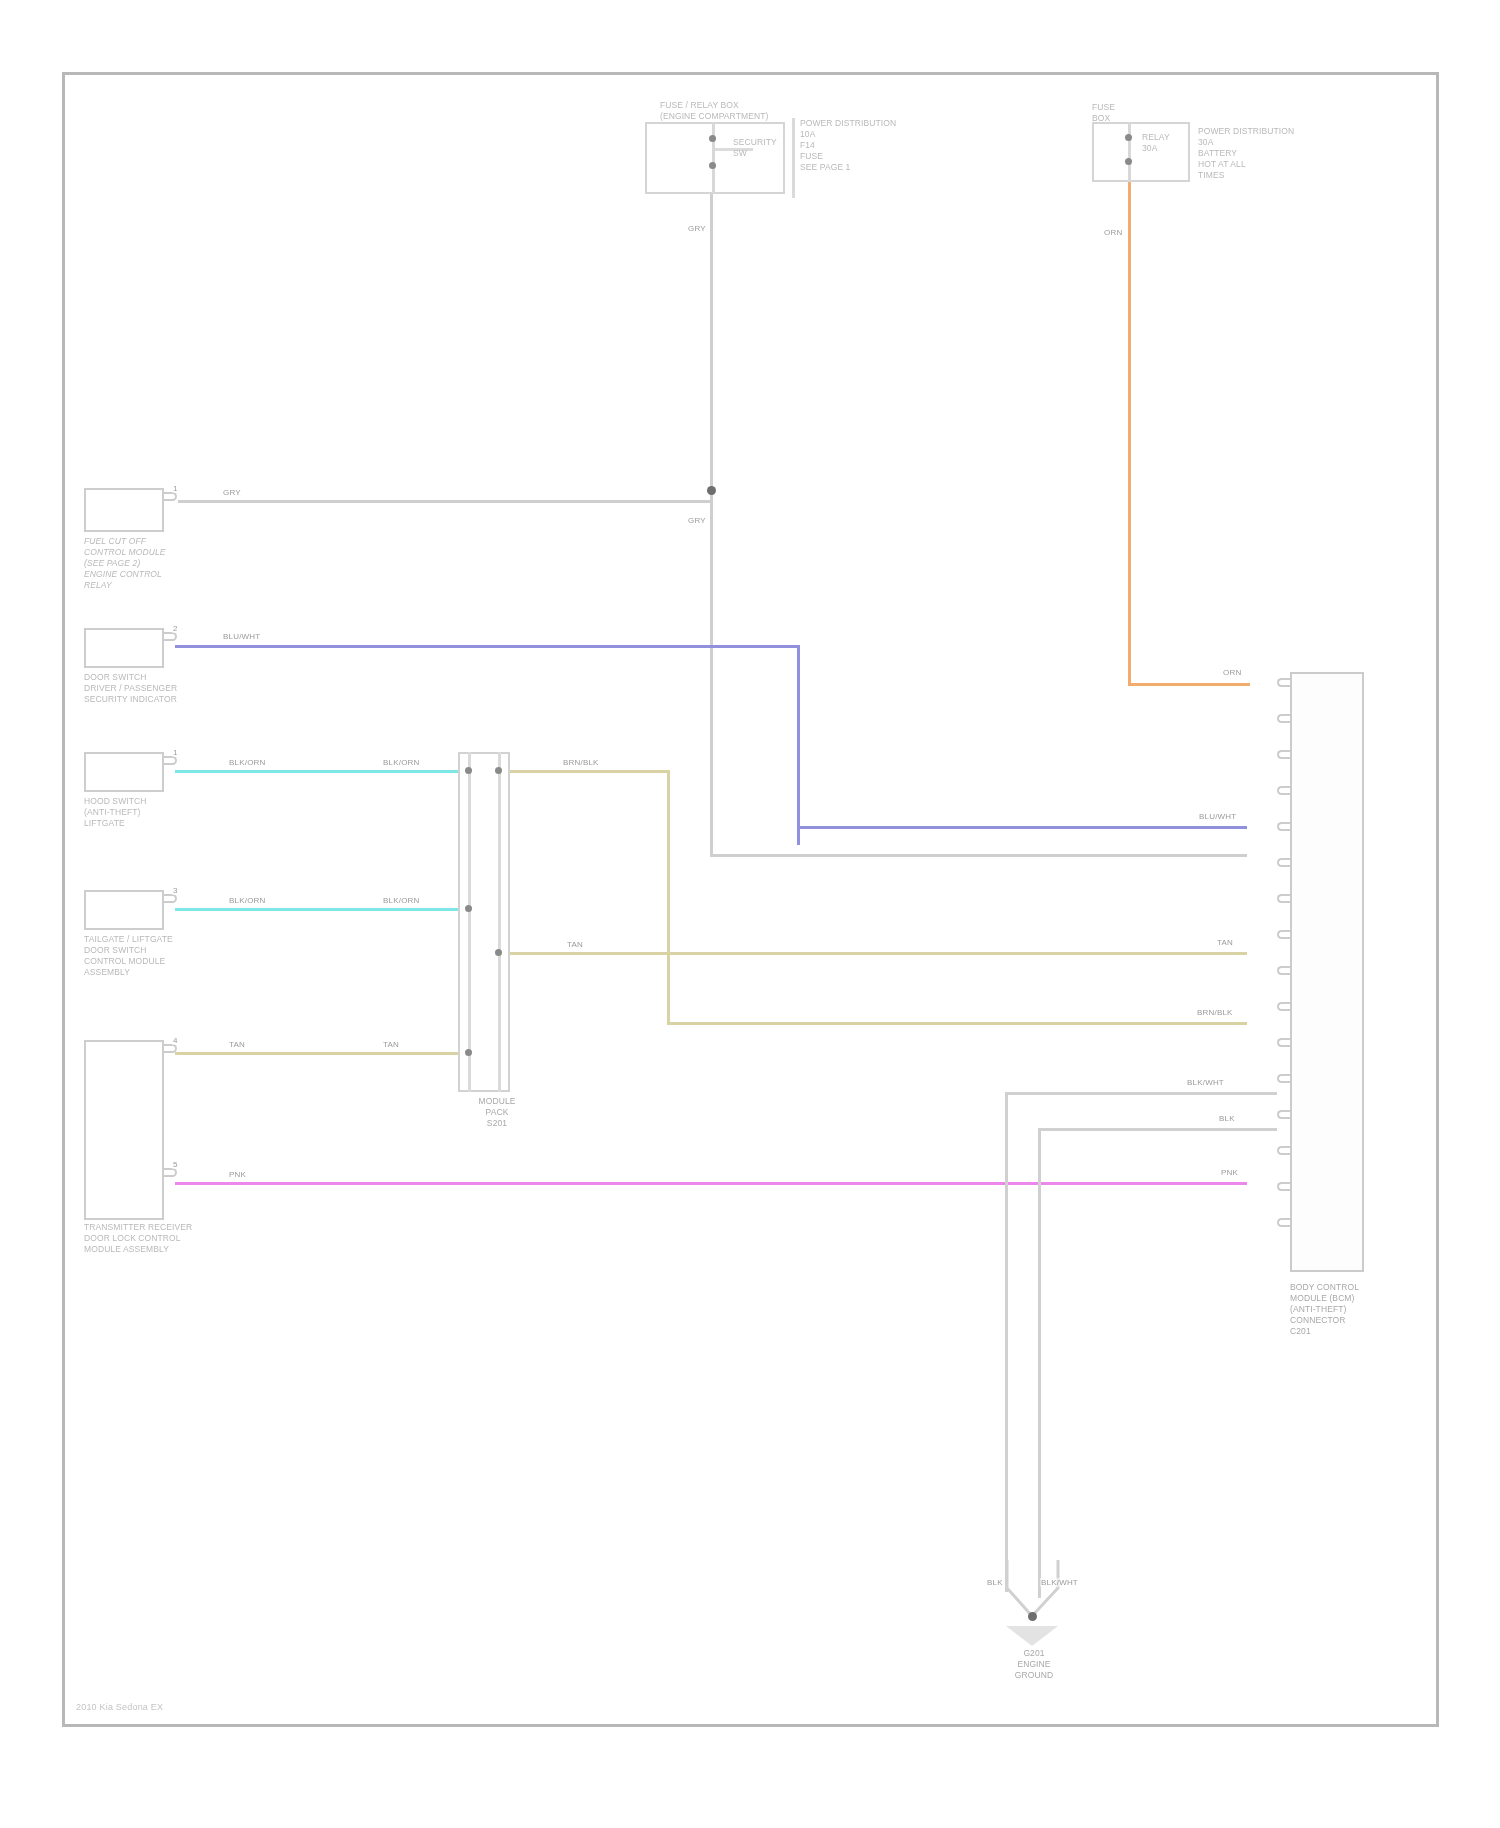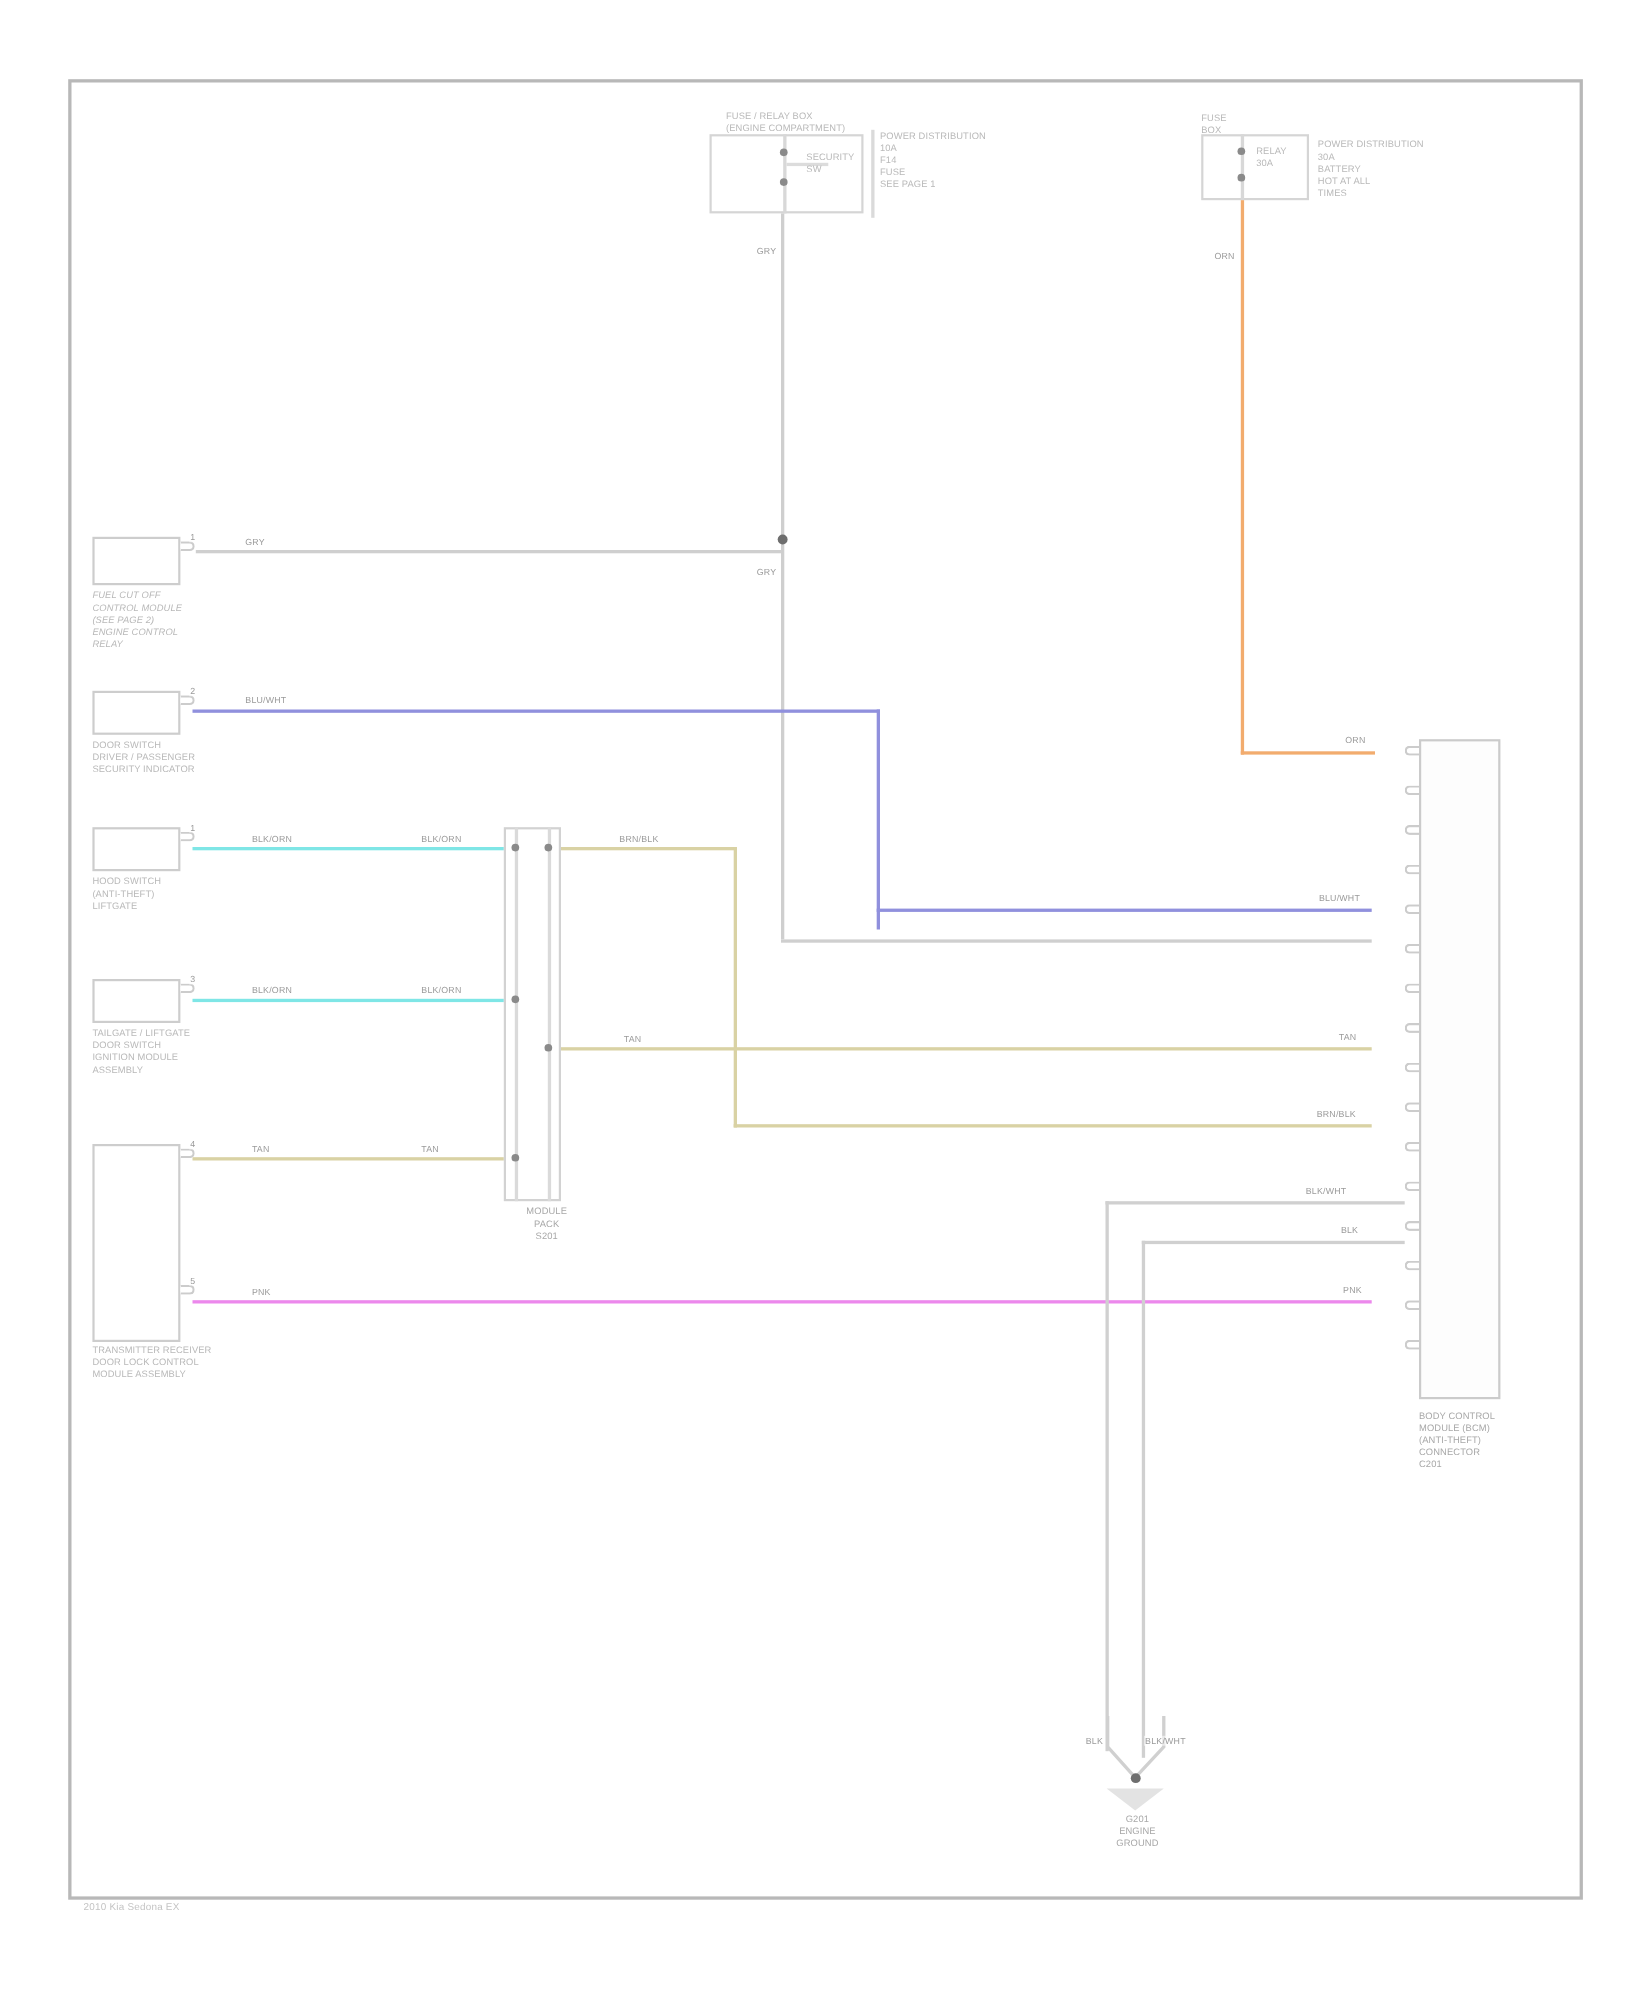--- a/index.html
+++ b/index.html
@@ -110,21 +110,20 @@
     position: absolute;
     border: 2px solid #d2d2d2;
     background: #ffffff;
   }
 
   .footer {
     position: absolute;
     color: #c4c4c4;
     font-size: 9px;
     letter-spacing: .2px;
-    margin-top: 26px;
   }
 </style>
 </head>
 <body>
 
 <div id="sheet">
   <div id="page-frame"></div>
 
   <div class="cap" style="left:660px; top:100px; width:200px; text-align:left;">FUSE / RELAY BOX
 (ENGINE COMPARTMENT)</div>
@@ -216,21 +215,21 @@
   <div class="wire v" style="left:667px; top:770px; height:255px; background:#d9d2a4;"></div>
   <div class="wire h" style="left:667px; top:1022px; width:580px; background:#d9d2a4;"></div>
   <div class="wlabel" style="left:562px; top:758px;">BRN/BLK</div>
   <div class="wlabel" style="left:1196px; top:1008px;">BRN/BLK</div>
 
   <div class="box" style="left:84px; top:890px; width:80px; height:40px;"></div>
   <div class="pin" style="left:164px; top:894px;"></div>
   <div class="wlabel" style="left:172px; top:886px;">3</div>
   <div class="cap" style="left:84px; top:934px; width:150px;">TAILGATE / LIFTGATE
 DOOR SWITCH
-IGNITION MODULE
+CONTROL MODULE
 ASSEMBLY</div>
 
   <div class="wire h" style="left:175px; top:908px; width:290px; background:#7fe6e6;"></div>
   <div class="wlabel" style="left:228px; top:896px;">BLK/ORN</div>
   <div class="wlabel" style="left:382px; top:896px;">BLK/ORN</div>
 
   <div class="wire h" style="left:482px; top:952px; width:765px; background:#d9d2a4;"></div>
   <div class="dot" style="left:479px; top:948px;"></div>
   <div class="wlabel" style="left:566px; top:940px;">TAN</div>
   <div class="wlabel" style="left:1216px; top:938px;">TAN</div>

